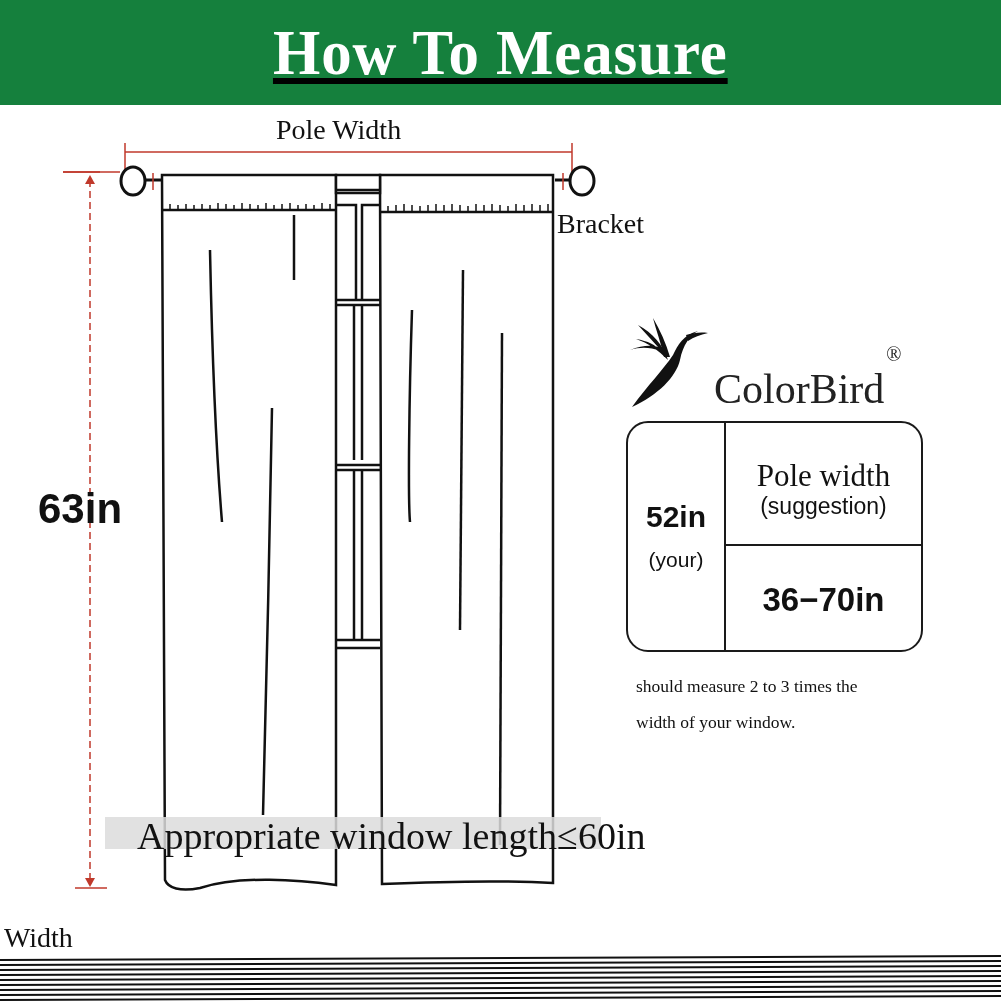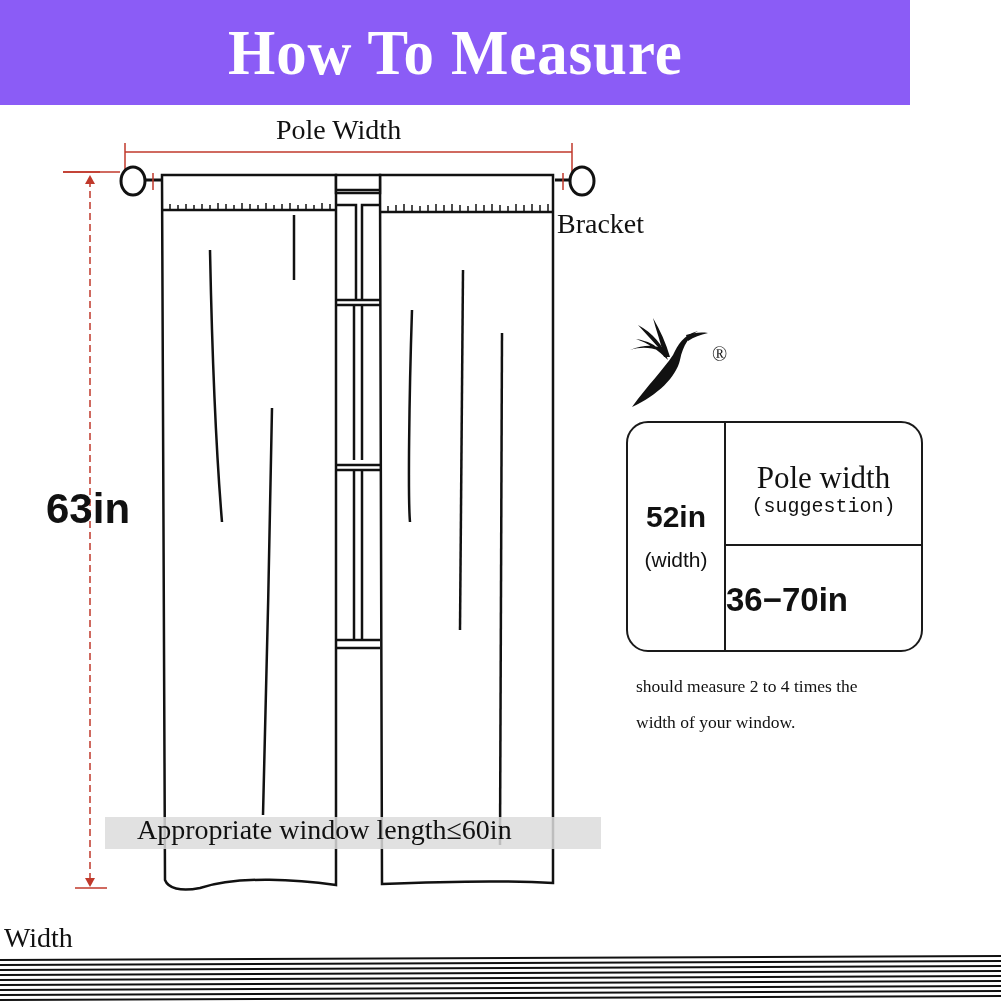--- a/index.html
+++ b/index.html
@@ -1,37 +1,37 @@
 <!DOCTYPE html>
 <html><head>
 <meta charset="utf-8">
 <style>
   html, body { margin: 0; padding: 0; background: #ffffff; }
   body { width: 1001px; height: 1001px; position: relative; overflow: hidden; font-family: "Liberation Serif", serif; }
-  .header { position: absolute; left: 0; top: 0; width: 910px; height: 105px; background: #8b5cf6; display: flex; align-items: center; justify-content: center; }
+  .header { position: absolute; left: 0; top: 0; width: 1001px; height: 105px; background: #15803d; display: flex; align-items: center; justify-content: center; text-decoration: underline; }
   .header-title { color: #ffffff; font-family: "Liberation Serif", serif; font-weight: bold; font-size: 64px; letter-spacing: 1px; transform: scaleX(0.95); }
   .abs { position: absolute; }
   .pole-width-label { left: 276px; top: 114px; font-size: 28px; color: #111; }
   .bracket-label { left: 557px; top: 208px; font-size: 28px; color: #111; }
-  .height-label { left: 38px; top: 485px; font-family: "Liberation Sans", sans-serif; font-weight: bold; font-size: 42px; color: #111; margin-left: 8px; }
+  .height-label { left: 38px; top: 485px; font-family: "Liberation Sans", sans-serif; font-weight: bold; font-size: 42px; color: #111; }
   .window-length { left: 105px; top: 817px; width: 496px; height: 32px; background: rgba(220,220,220,0.85); }
-  .window-length-text { left: 137px; top: 814px; font-size: 28px; color: #111; white-space: nowrap; }
+  .window-length-text { left: 137px; top: 814px; font-size: 38px; color: #111; white-space: nowrap; }
   .floor-label { left: 4px; top: 922px; font-size: 28px; color: #111; }
   .brand { left: 628px; top: 315px; display: flex; align-items: flex-end; }
   .brand-name { font-family: "Liberation Serif", serif; font-size: 42px; color: #222; margin-left: 4px; line-height: 1; }
   .brand-reg { font-size: 20px; color: #222; align-self: flex-start; margin-left: 2px; margin-top: 28px; }
   .spec-box { left: 626px; top: 421px; width: 297px; height: 231px; border: 2px solid #1a1a1a; border-radius: 22px; box-sizing: border-box; display: flex; overflow: hidden; }
   .spec-left { width: 96px; border-right: 2px solid #1a1a1a; display: flex; flex-direction: column; align-items: center; justify-content: center; font-family: "Liberation Sans", sans-serif; gap: 16px; }
   .spec-width { font-weight: bold; font-size: 30px; color: #111; line-height: 1.05; }
   .spec-wide { font-size: 21px; color: #111; }
   .spec-right { flex: 1; display: flex; flex-direction: column; }
   .spec-top { height: 121px; border-bottom: 2px solid #1a1a1a; display: flex; flex-direction: column; align-items: center; justify-content: center; }
   .spec-pole { font-family: "Liberation Serif", serif; font-size: 31px; color: #111; line-height: 1.1; margin-top: 12px; }
-  .spec-sugg { font-family: Liberation Mono, monospace; font-size: 20px; color: #111; }
-  .spec-bottom { flex: 1; display: flex; align-items: center; }
+  .spec-sugg { font-family: Liberation Sans, sans-serif; font-size: 23px; color: #111; }
+  .spec-bottom { flex: 1; display: flex; align-items: center; justify-content: center; }
   .spec-range { font-family: "Liberation Sans", sans-serif; font-weight: bold; font-size: 33px; color: #111; margin-top: 4px; }
   .note { left: 636px; top: 668px; width: 320px; font-family: "Liberation Serif", serif; font-size: 17.5px; color: #111; line-height: 36px; }
   svg.drawing { position: absolute; left: 0; top: 0; }
 </style>
 </head>
 <body>
 
 <div class="header">
   <span class="header-title">How To Measure</span>
 </div>
@@ -161,35 +161,36 @@
 <span class="abs window-length-text">Appropriate window length≤60in</span>
 <span class="abs floor-label">Width</span>
 
 <div class="abs brand">
   <svg width="82" height="95" viewBox="0 0 82 95">
     <path d="M4,92 C20,70 35,55 45,40 C50,30 55,20 70,16 C62,20 55,30 52,45 C48,62 30,80 4,92 Z" fill="#111"></path>
     <path d="M10,10 C25,18 35,30 40,45 C30,35 20,28 8,24 C20,26 28,30 32,36 C22,32 12,32 2,35 C14,30 24,30 30,32 Z" fill="#111"></path>
     <path d="M25,3 C32,15 38,28 42,42 L36,42 C33,28 28,15 25,3 Z" fill="#111"></path>
     <path d="M58,20 C65,18 72,17 80,18 C72,20 66,22 60,26 Z" fill="#111"></path>
   </svg>
+  <span class="brand-name">ColorBird</span>
   <span class="brand-reg">®</span>
 </div>
 
 <div class="abs spec-box">
   <div class="spec-left">
     <span class="spec-width">52in</span>
-    <span class="spec-wide">(width)</span>
+    <span class="spec-wide">(your)</span>
   </div>
   <div class="spec-right">
     <div class="spec-top">
       <span class="spec-pole">Pole width</span>
       <span class="spec-sugg">(suggestion)</span>
     </div>
     <div class="spec-bottom">
       <span class="spec-range">36−70in</span>
     </div>
   </div>
 </div>
 
 <div class="abs note">
-  <div>should measure 2 to 4 times the</div>
+  <div>should measure 2 to 3 times the</div>
   <div>width of your window.</div>
 </div>
 
 </body></html>

